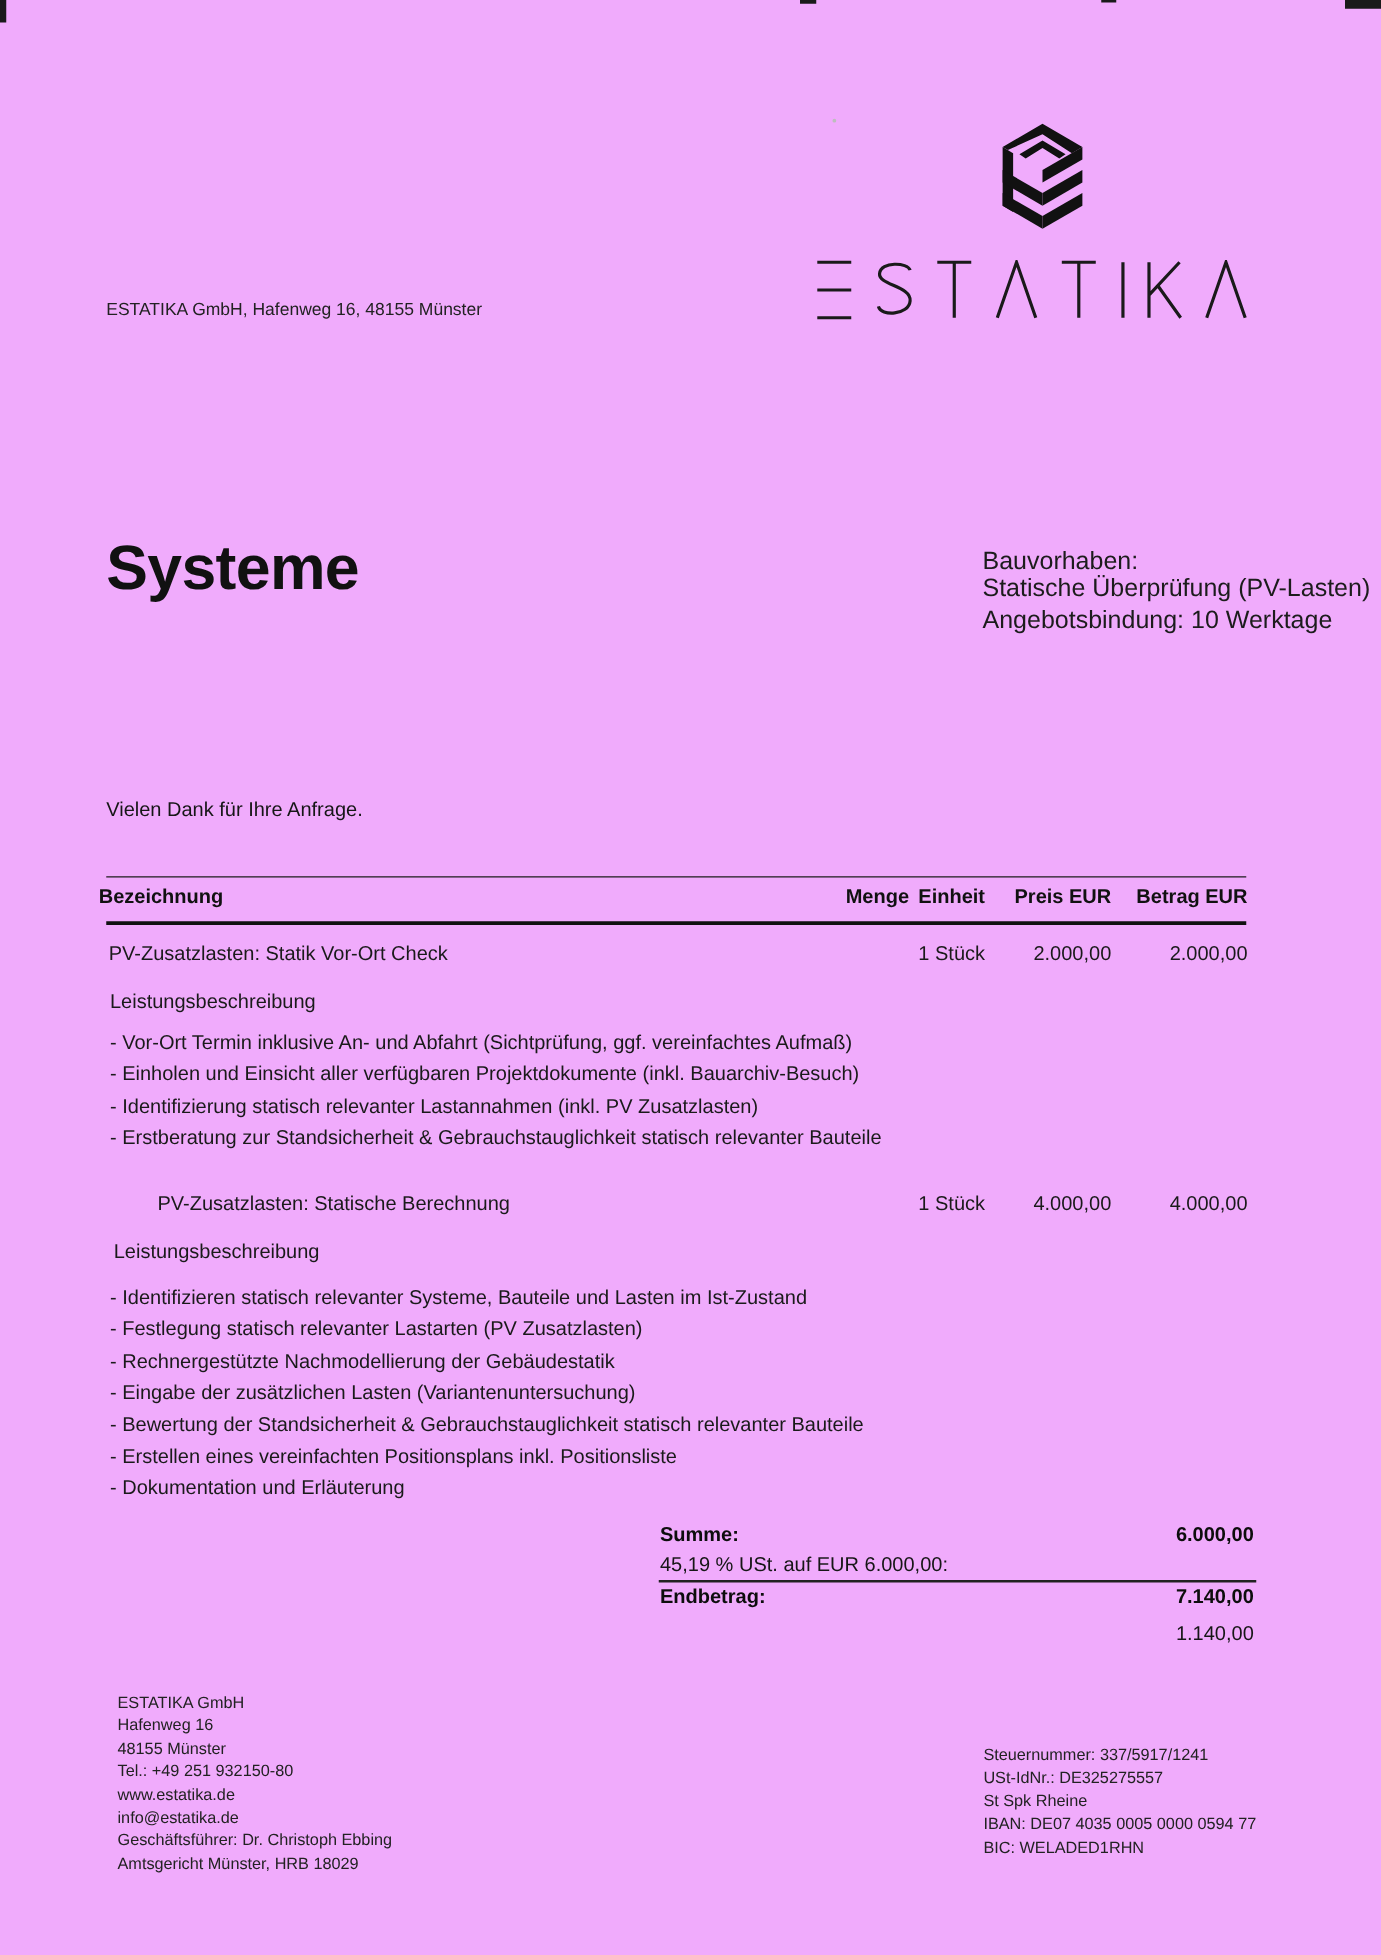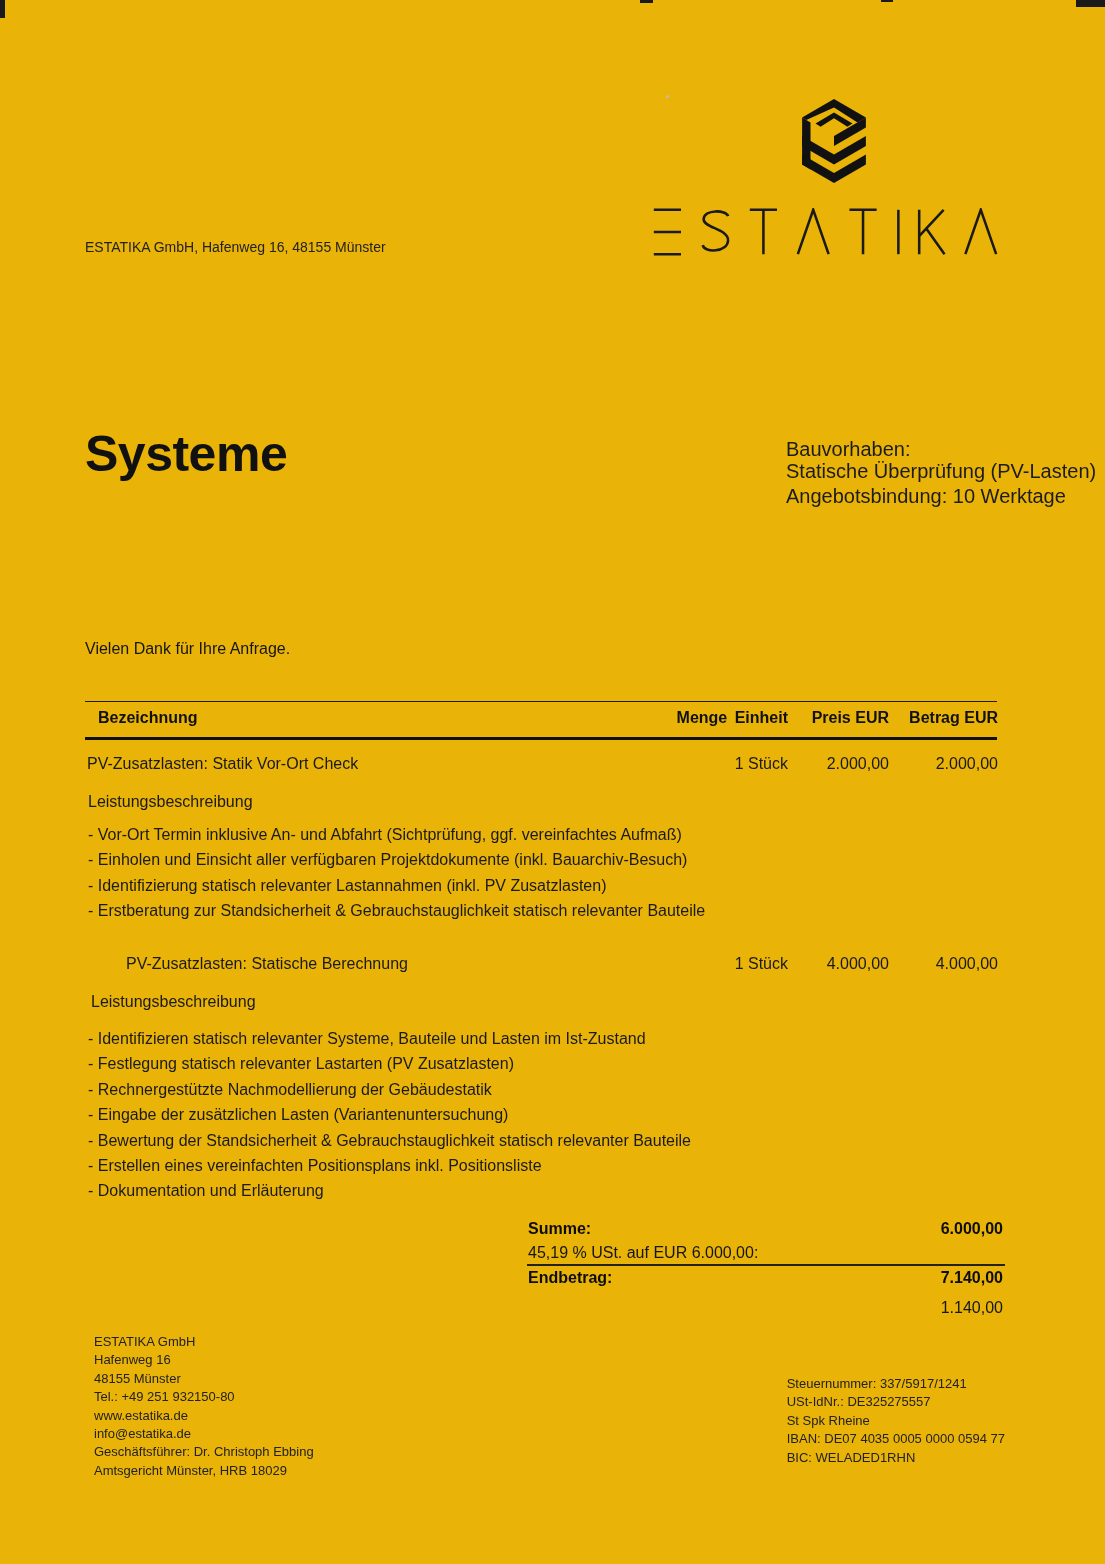--- a/index.html
+++ b/index.html
@@ -1,19 +1,19 @@
 <!DOCTYPE html>
 <html lang="de"><head>
 <meta charset="utf-8">
 <style>
   html,body{margin:0;padding:0;background:#ffffff;}
   .page{
     position:relative;
     width:1105px;height:1564px;
-    background:#eab308;
+    background:#f0abfc;
     font-family:"Liberation Sans", sans-serif;
     color:#161616;
     overflow:hidden;
   }
   .abs{position:absolute;white-space:nowrap;}
   .artifact{position:absolute;background:#1a1a1a;}
   .speck{position:absolute;background:#bdbdbd;border-radius:50%;}
   .sender{left:85px;top:239px;font-size:14px;color:#222;}
   .logo-cube{left:792px;top:94px;}
   .logo-wordmark{left:652px;top:208px;}
@@ -35,21 +35,21 @@
   .col-desc{left:87px;}
   .col-qty{left:588px;width:200px;text-align:right;}
   .col-price{left:689px;width:200px;text-align:right;}
   .col-amount{left:798px;width:200px;text-align:right;}
   .details-title{font-size:16px;color:#1a1a1a;}
   .details{position:absolute;left:88px;font-size:16px;line-height:25.4px;color:#1a1a1a;white-space:nowrap;}
   .sum-label{left:528px;font-size:16px;}
   .sum-value{left:803px;width:200px;text-align:right;font-size:16px;}
   .bold{font-weight:700;color:#0d0d0d;}
   .rule-summary{left:527px;top:1264px;width:478px;height:1.6px;background:#222;}
-  .footer{position:absolute;font-size:13px;line-height:18.4px;color:#222;}
+  .footer{position:absolute;font-size:13px;line-height:18.4px;color:#222;margin-top:20px;}
   .footer-left{left:94px;top:1333px;}
   .footer-right{right:100px;top:1375px;text-align:left;}
   .footer div{white-space:nowrap;}
   svg{display:block;position:absolute;}
 </style>
 </head>
 <body>
 
 <div class="page">
 
@@ -87,21 +87,21 @@
   </svg>
 
   <h1 class="abs title">Systeme</h1>
   <div class="abs proj proj-label">Bauvorhaben:</div>
   <div class="abs proj proj-name">Statische Überprüfung (PV-Lasten)</div>
   <div class="abs proj proj-binding">Angebotsbindung: 10 Werktage</div>
 
   <div class="abs intro">Vielen Dank für Ihre Anfrage.</div>
 
   <div class="rule rule-thin"></div>
-  <div class="abs th col-desc" style="left:98px;">Bezeichnung</div>
+  <div class="abs th col-desc" style="left:79px;">Bezeichnung</div>
   <div class="abs th col-qty" style="word-spacing:3px;">Menge Einheit</div>
   <div class="abs th col-price">Preis EUR</div>
   <div class="abs th col-amount">Betrag EUR</div>
   <div class="rule rule-thick"></div>
 
   <div>
     <div class="abs td col-desc" style="top:755px;">PV-Zusatzlasten: Statik Vor-Ort Check</div>
     <div class="abs td col-qty" style="top:755px;">1 Stück</div>
     <div class="abs td col-price" style="top:755px;">2.000,00</div>
     <div class="abs td col-amount" style="top:755px;">2.000,00</div>

